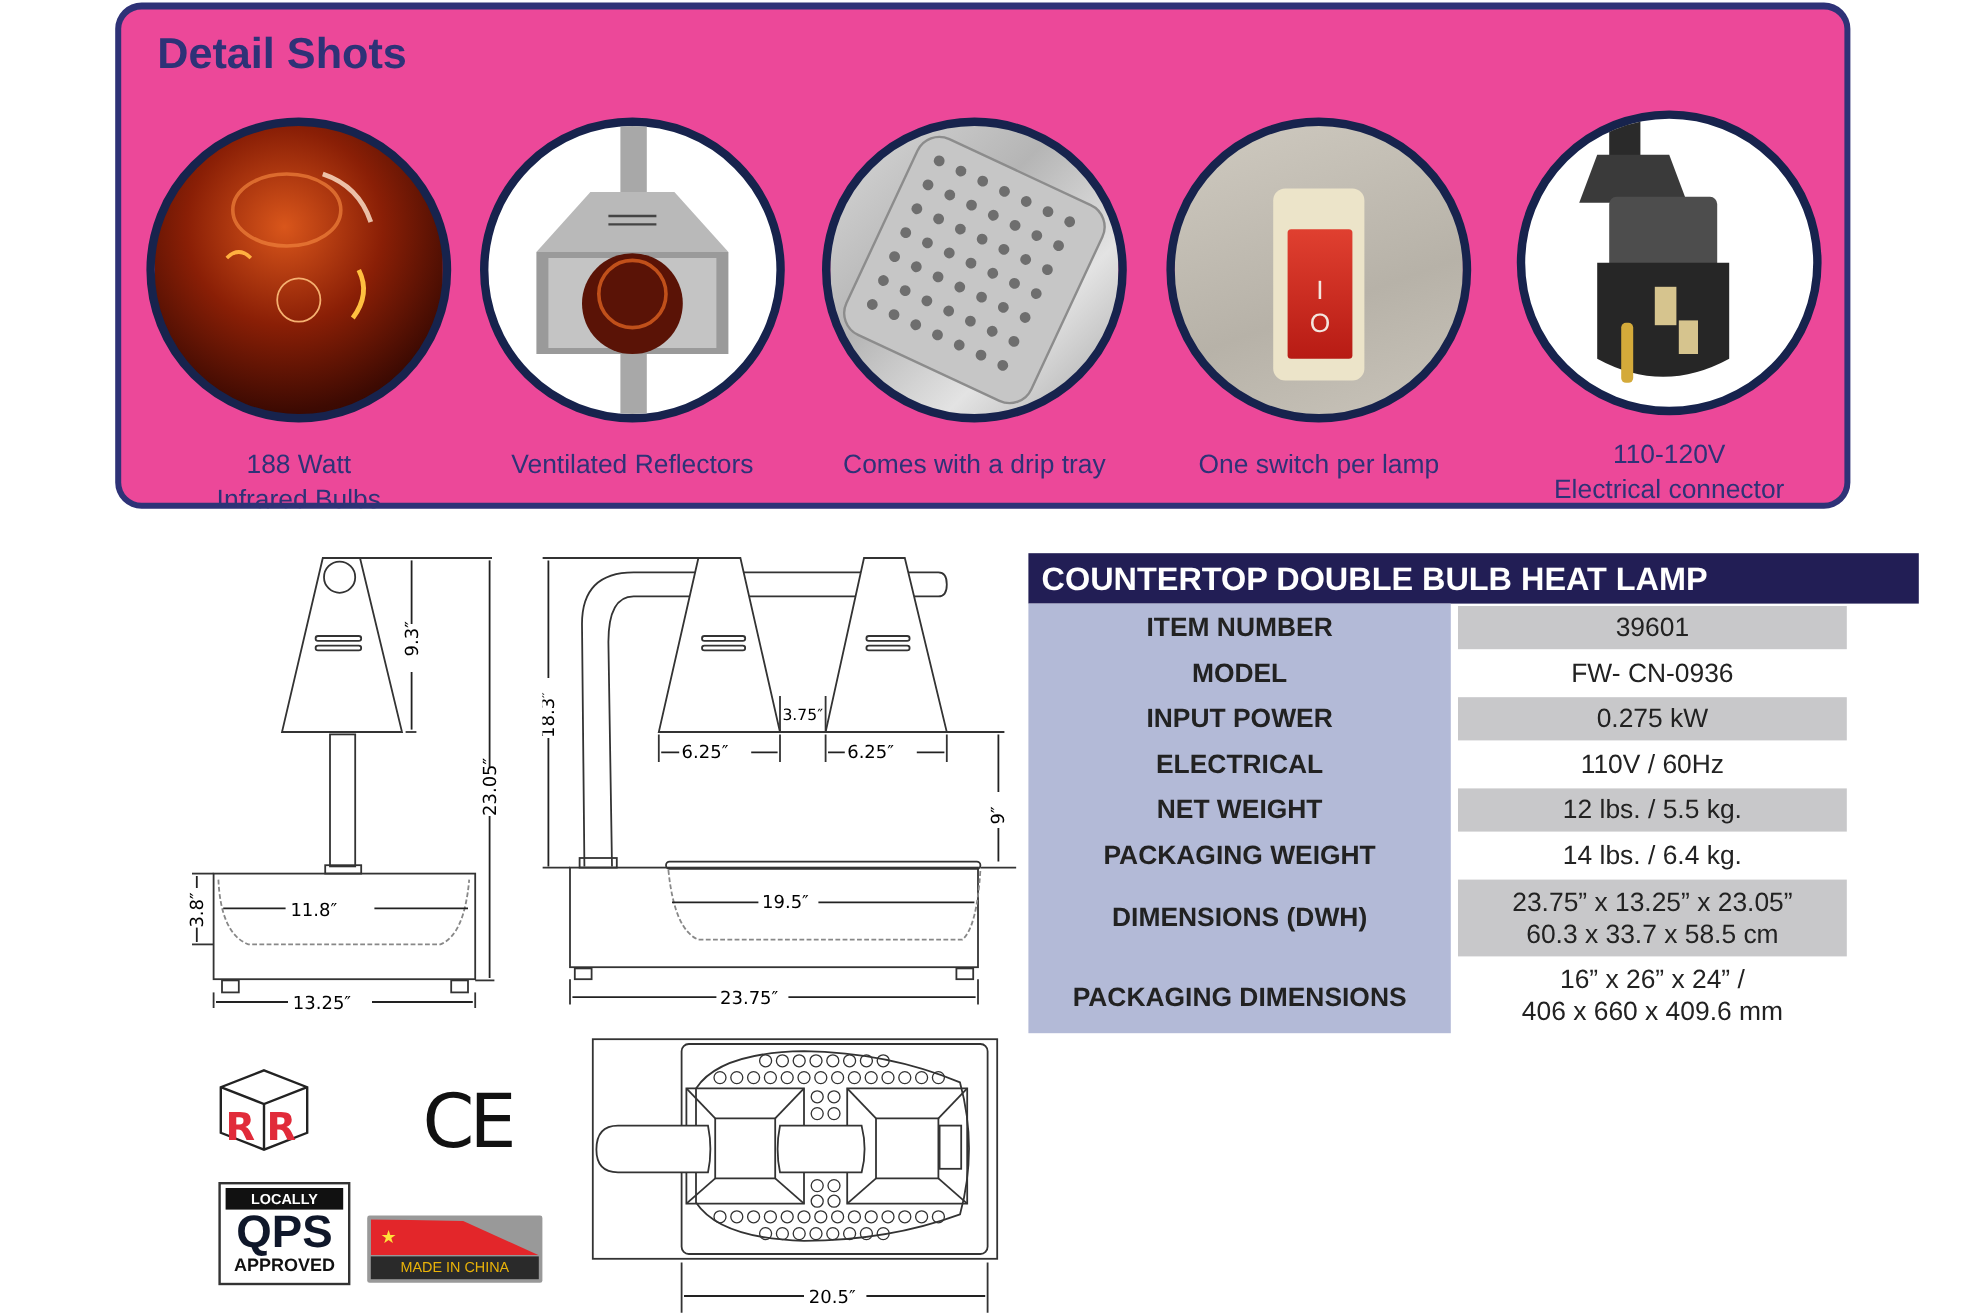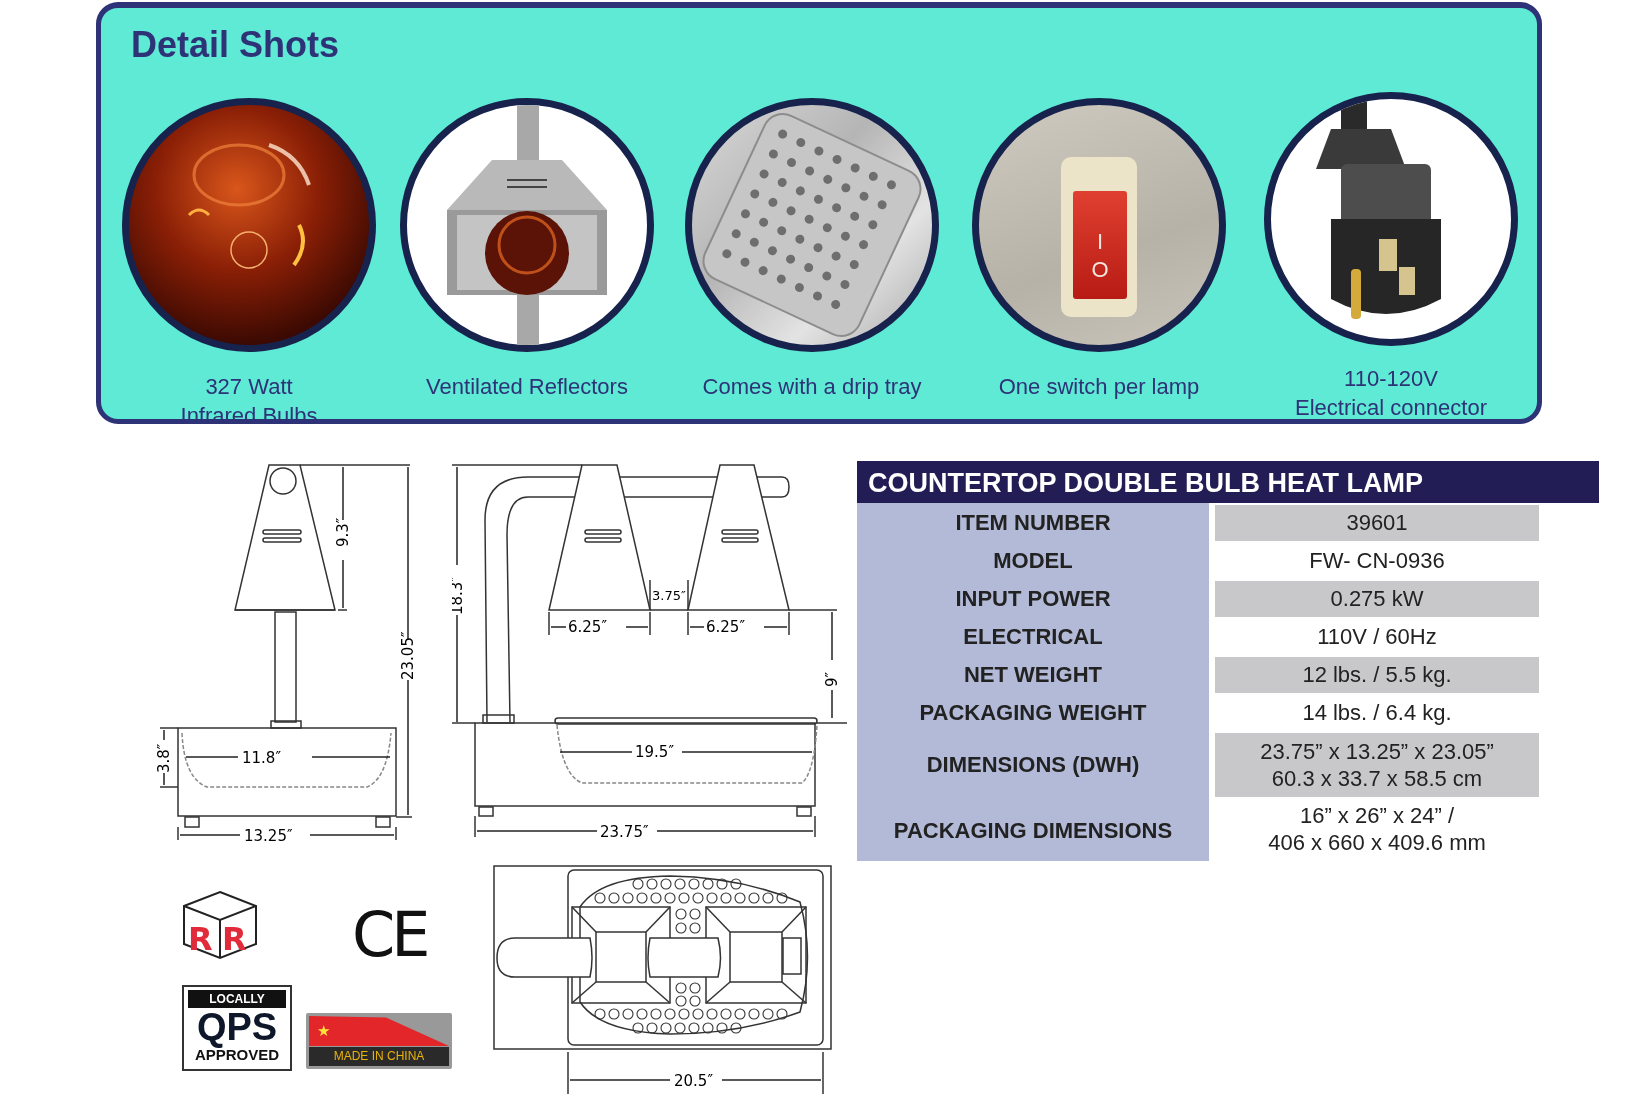--- a/index.html
+++ b/index.html
@@ -1,19 +1,19 @@
 <!DOCTYPE html>
 <html><head>
 <meta charset="utf-8">
 <style>
   html, body { margin:0; padding:0; background:#ffffff; }
   body { width:1636px; height:1096px; position:relative; overflow:hidden;
          font-family:"Liberation Sans", sans-serif; }
   .panel { position:absolute; left:96px; top:2px; width:1446px; height:422px;
-           background:#5eead4; border:5px solid #2e3277; border-top-width:6px;
+           background:#ec4899; border:5px solid #2e3277; border-top-width:6px;
            border-radius:22px; box-sizing:border-box; }
   .panel-title { position:absolute; left:30px; top:16px; font-size:36px; font-weight:bold;
                  color:#2e3277; }
   .shot { position:absolute; top:90px; width:260px; text-align:center; }
   .circle { width:254px; height:254px; border-radius:50%; border:7px solid #17234d;
             box-sizing:border-box; overflow:hidden; margin:0 auto; position:relative;
             background:#fff; }
   .caption { margin-top:20px; font-size:22px; color:#2e3277; line-height:29px; }
   .caption div { white-space:nowrap; }
 
@@ -50,21 +50,21 @@
     <div class="circle bulb">
       <svg width="240" height="240" viewBox="0 0 240 240">
         <ellipse cx="110" cy="70" rx="45" ry="30" fill="none" stroke="#f0823c" stroke-width="3" opacity="0.7"></ellipse>
         <path d="M140 40 q30 10 40 40" stroke="#ffe6d0" stroke-width="4" fill="none" opacity="0.8"></path>
         <path d="M60 110 q10 -10 20 0" stroke="#ffb040" stroke-width="3" fill="none"></path>
         <path d="M170 120 q10 20 -5 40" stroke="#ffc040" stroke-width="4" fill="none"></path>
         <circle cx="120" cy="145" r="18" fill="none" stroke="#f5b070" stroke-width="1.5"></circle>
       </svg>
     </div>
     <div class="caption">
-      <div>327 Watt</div>
+      <div>188 Watt</div>
       <div>Infrared Bulbs</div>
     </div>
   </div>
 
   <div class="shot" style="left:296px;">
     <div class="circle reflector">
       <svg width="240" height="240" viewBox="0 0 240 240">
         <rect x="110" y="0" width="22" height="70" fill="#a8a8a8"></rect>
         <rect x="110" y="190" width="22" height="50" fill="#a8a8a8"></rect>
         <polygon points="85,55 155,55 200,105 40,105" fill="#b9b9b9"></polygon>

